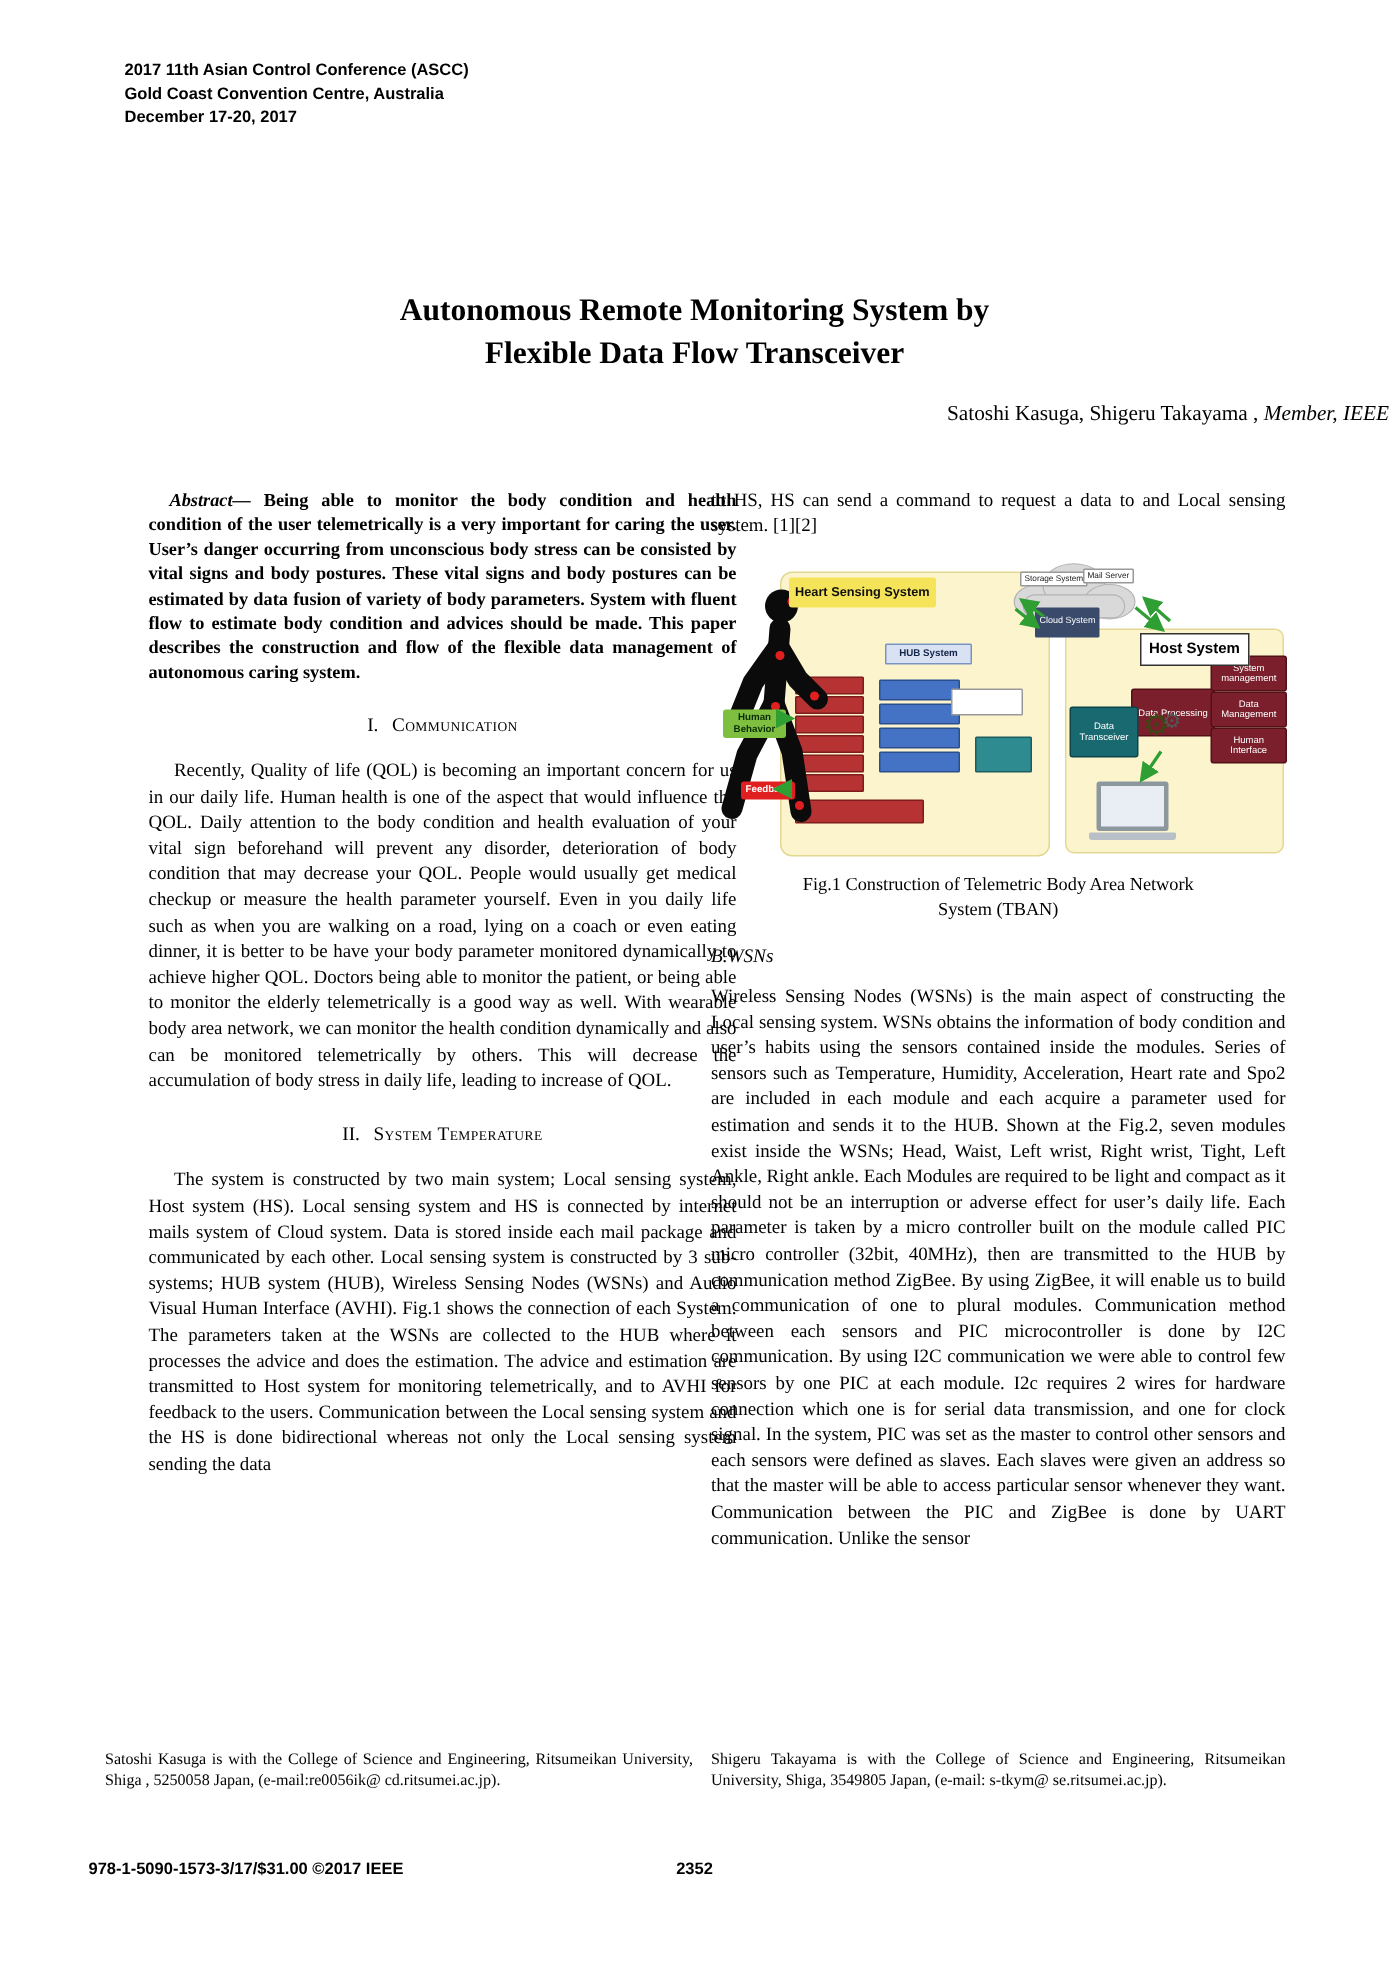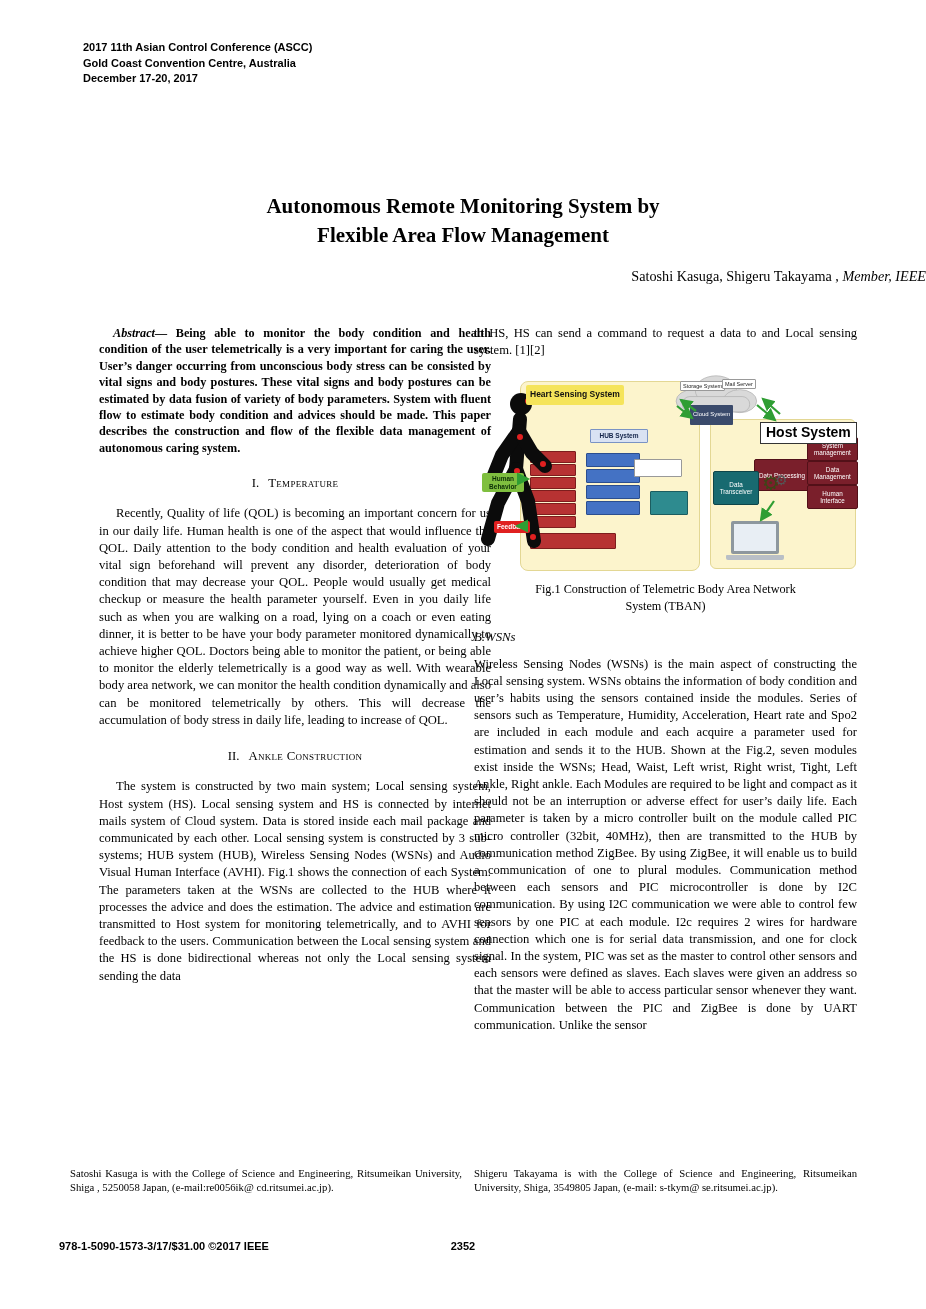--- a/index.html
+++ b/index.html
@@ -35,21 +35,21 @@
   .mini{position:absolute;z-index:2;border-radius:1px;}
   .mini-red{background:#b73232;border:1px solid #7d1d1d;}
   .mini-blue{background:#4472c4;border:1px solid #2b4e8f;}
   .mini-hub{background:#d9e2f3;border:1px solid #7a93c4;font-size:6.5px;text-align:center;line-height:11px;color:#13244a;font-weight:bold;}
   .mini-white{background:#ffffff;border:1px solid #999999;}
   .mini-teal{background:#2e8b8f;border:1px solid #1c5d60;}
   .cloud-svg{position:absolute;left:196px;top:-8px;width:92px;height:56px;z-index:2;}
   .cloud-chip{position:absolute;background:#fff;border:1px solid #999;font-size:5.5px;line-height:1.1;padding:1px 2px;z-index:4;color:#222;border-radius:1px;}
   .cloud-label{position:absolute;left:216px;top:30px;background:#3a4a6b;color:#fff;font-size:6px;padding:1px 3px;z-index:4;border-radius:1px;}
   .panel-host{position:absolute;left:236px;top:44px;width:144px;height:148px;background:#fcf4cc;border:1px solid #e3d794;border-radius:6px;z-index:1;}
-  .label-host{position:absolute;left:286px;top:47px;background:#fff;border:1px solid #333;font-weight:bold;font-size:14px;padding:1px 5px;z-index:4;color:#000;}
+  .label-host{position:absolute;left:286px;top:47px;background:#fff;border:1px solid #333;font-weight:bold;font-size:10px;padding:1px 5px;z-index:4;color:#000;}
   .chip-dark{position:absolute;color:#fff;font-size:6.3px;line-height:1.2;text-align:center;padding:2px;z-index:3;border-radius:2px;display:flex;align-items:center;justify-content:center;}
   .bg-maroon{background:#7a1f2b;border:1px solid #521018;}
   .bg-teal{background:#186a70;border:1px solid #0e4549;}
   .gears{position:absolute;left:288px;top:100px;z-index:3;font-family:"DejaVu Sans",sans-serif;}
   .gear-1{font-size:20px;color:#3c4616;}
   .gear-2{font-size:14px;color:#555;position:relative;left:-5px;top:-5px;}
   .laptop{position:absolute;left:252px;top:146px;z-index:3;width:58px;}
   .laptop-screen{width:42px;height:27px;margin:0 auto;background:#e8eef4;border:3px solid #8d979e;border-radius:2px;}
   .laptop-base{width:58px;height:5px;background:#b9bfc6;border-radius:1px 1px 2px 2px;margin-top:1px;}
   .fig-arrows{position:absolute;left:0;top:0;width:100%;height:100%;z-index:5;pointer-events:none;}
@@ -69,37 +69,37 @@
 <div class="page">
 
   <div class="conf-header">
     <div>2017 11th Asian Control Conference (ASCC)</div>
     <div>Gold Coast Convention Centre, Australia</div>
     <div>December 17-20, 2017</div>
   </div>
 
   <div class="paper-title">
     <div>Autonomous Remote Monitoring System by</div>
-    <div>Flexible Area Flow Management</div>
+    <div>Flexible Data Flow Transceiver</div>
   </div>
 
   <div class="authors-line">
     <span>Satoshi Kasuga, Shigeru Takayama ,</span>
     <span class="membership">Member, IEEE</span>
   </div>
 
   <div class="col col-left">
 
     <p class="abstract"><span class="abstract-label">Abstract—</span> <span>Being able to monitor the body condition and health condition of the user telemetrically is a very important for caring the user. User’s danger occurring from unconscious body stress can be consisted by vital signs and body postures. These vital signs and body postures can be estimated by data fusion of variety of body parameters. System with fluent flow to estimate body condition and advices should be made. This paper describes the construction and flow of the flexible data management of autonomous caring system.</span></p>
 
-    <h4 class="sec-head"><span>I.</span><span class="sc">Temperature</span></h4>
+    <h4 class="sec-head"><span>I.</span><span class="sc">Communication</span></h4>
 
     <p class="para">Recently, Quality of life (QOL) is becoming an important concern for us in our daily life. Human health is one of the aspect that would influence the QOL. Daily attention to the body condition and health evaluation of your vital sign beforehand will prevent any disorder, deterioration of body condition that may decrease your QOL. People would usually get medical checkup or measure the health parameter yourself. Even in you daily life such as when you are walking on a road, lying on a coach or even eating dinner, it is better to be have your body parameter monitored dynamically to achieve higher QOL. Doctors being able to monitor the patient, or being able to monitor the elderly telemetrically is a good way as well. With wearable body area network, we can monitor the health condition dynamically and also can be monitored telemetrically by others. This will decrease the accumulation of body stress in daily life, leading to increase of QOL.</p>
 
-    <h4 class="sec-head"><span>II.</span><span class="sc">Ankle Construction</span></h4>
+    <h4 class="sec-head"><span>II.</span><span class="sc">System Temperature</span></h4>
 
 
     <p class="para">The system is constructed by two main system; Local sensing system, Host system (HS). Local sensing system and HS is connected by internet mails system of Cloud system. Data is stored inside each mail package and communicated by each other.  Local sensing system is constructed by 3 sub-systems; HUB system (HUB), Wireless Sensing Nodes (WSNs) and Audio Visual Human Interface (AVHI). Fig.1 shows the connection of each System. The parameters taken at the WSNs are collected to the HUB where it processes the advice and does the estimation. The advice and estimation are transmitted to Host system for monitoring telemetrically, and to AVHI for feedback to the users. Communication between the Local sensing system and the HS is done bidirectional whereas not only the Local sensing system sending the data</p>
 
   </div>
 
   <div class="col col-right">
 
     <p class="para no-indent">to HS, HS can send a command to request a data to and Local sensing system. [1][2]</p>
 

